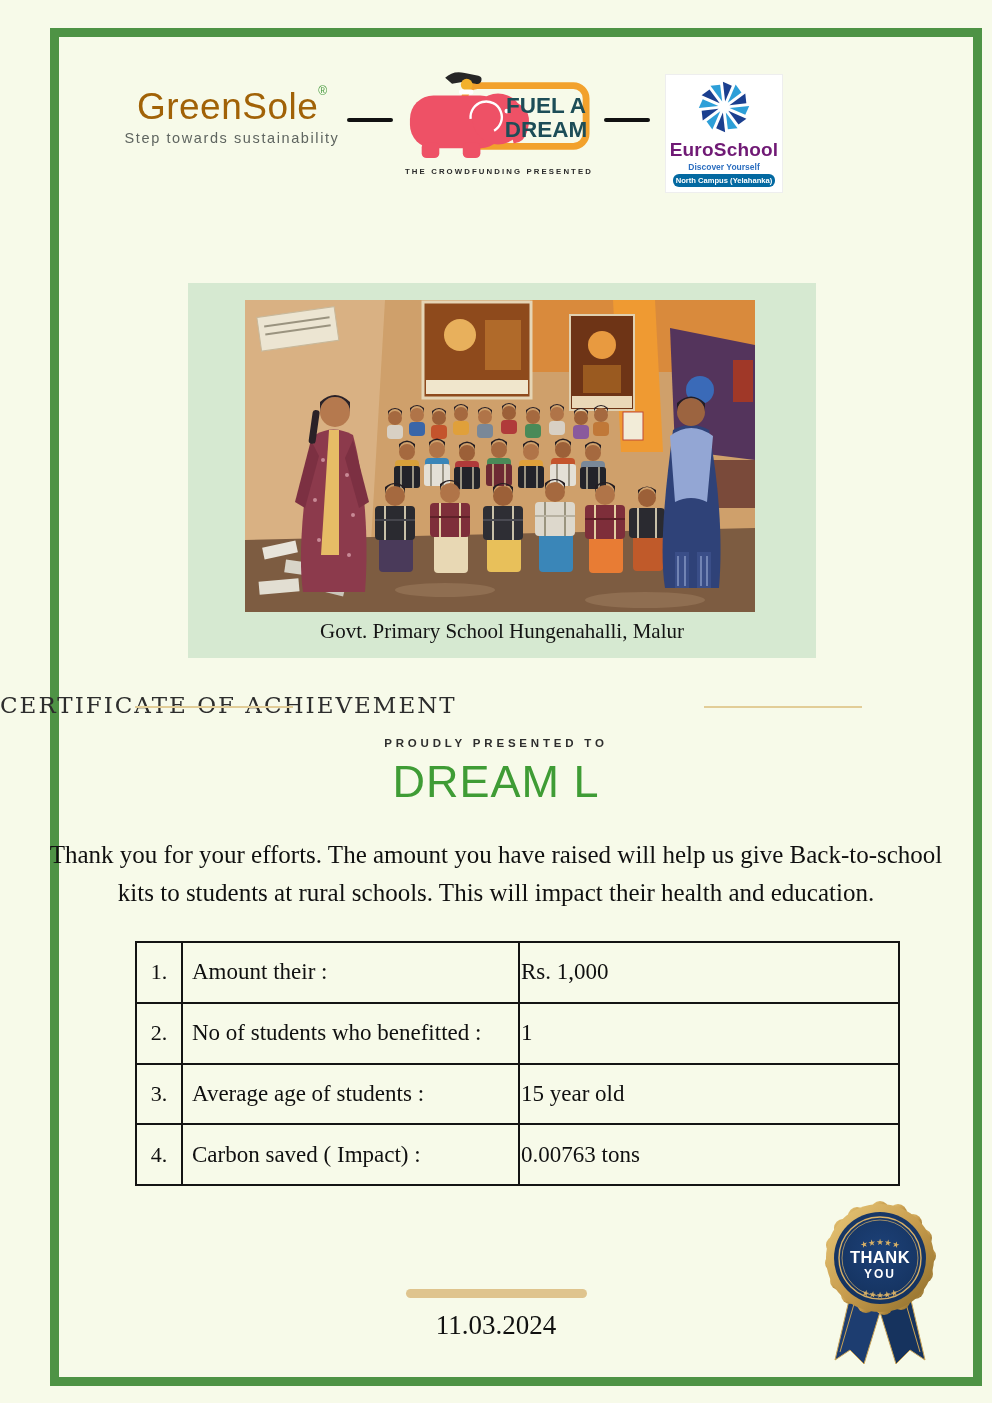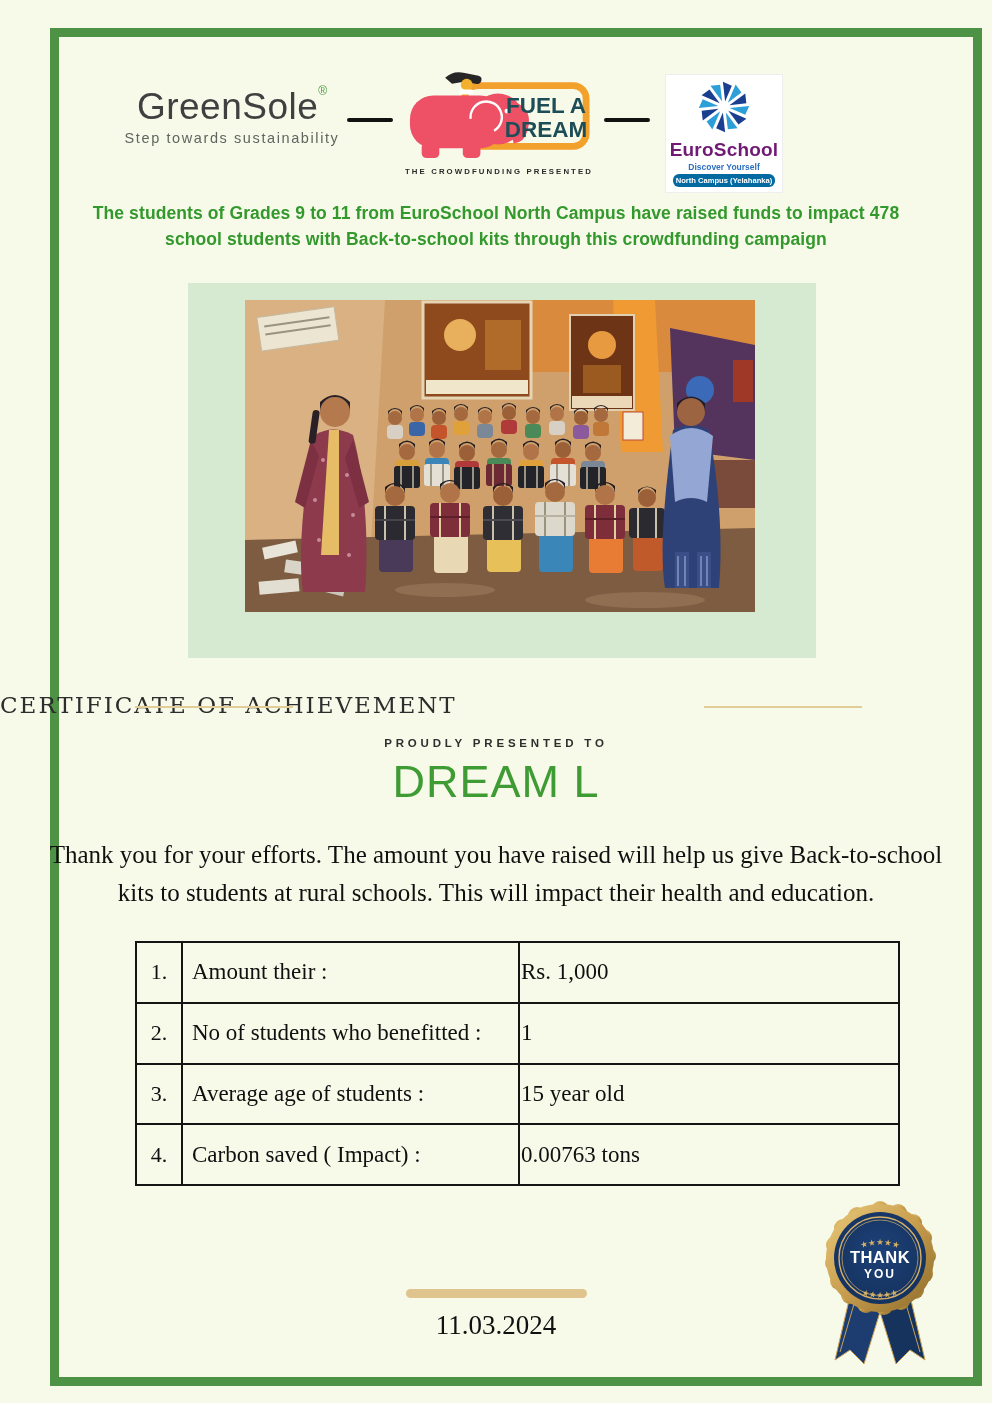--- a/index.html
+++ b/index.html
@@ -8,21 +8,21 @@
     background:#f7fae9;overflow:hidden;
     font-family:"Liberation Sans",sans-serif;
   }
   .frame{
     position:absolute;left:50px;top:28px;width:932px;height:1358px;
     box-sizing:border-box;border:9px solid #4e9345;
   }
   
   .logo-row{position:absolute;left:0;top:70px;width:992px;height:110px;}
   .greensole{position:absolute;left:112px;top:14px;width:240px;text-align:center;}
-  .gs-word{font-size:37px;font-weight:400;color:#404040;letter-spacing:.5px;
+  .gs-word{font-size:37px;font-weight:400;color:#a16207;letter-spacing:.5px;
     font-family:"Liberation Sans",sans-serif;}
   .gs-reg{font-size:12px;vertical-align:24px;color:#4a9c42;}
   .gs-tag{margin-top:2px;font-size:14.5px;color:#5f6560;letter-spacing:1.6px;}
   .logo-dash{position:absolute;top:48px;height:4px;width:46px;background:#111;border-radius:2px;}
   .dash1{left:347px;} .dash2{left:604px;}
   .fuel{position:absolute;left:405px;top:0px;width:188px;text-align:center;}
   .fuel-tag{margin-top:1px;font-size:7.8px;letter-spacing:2.1px;color:#2b2b2b;font-weight:bold;}
   .euro{position:absolute;left:666px;top:5px;width:112px;background:#ffffff;
     padding:4px 2px 5px 2px;text-align:center;box-shadow:0 0 0 1px #eee;}
   .euro-name{font-size:19px;font-weight:bold;color:#701a75;letter-spacing:.2px;}
@@ -122,21 +122,20 @@
           <path d="M2,-10 L14,-38 L-2,-45 Z" fill="#2d9fd8" transform="rotate(330)"></path>
           <circle cx="0" cy="0" r="9" fill="#fff"></circle>
         </g>
       </svg>
       <div class="euro-name">EuroSchool</div>
       <div class="euro-tag">Discover Yourself</div>
       <div class="euro-campus">North Campus (Yelahanka)</div>
     </div>
   </div>
 
-  <div class="headline">The students of Grades 9 to 11 from EuroSchool North Campus have raised funds to impact 478 school students with Back-to-school kits through this crowdfunding campaign</div>
 
   <div class="panel">
     <svg class="photo" viewBox="0 0 510 312" preserveAspectRatio="none">
 
       <rect width="510" height="312" fill="#cfa06b"></rect>
       <polygon points="0,0 140,0 122,312 0,312" fill="#d9b183"></polygon>
       <rect x="285" y="0" width="225" height="72" fill="#d98a3c"></rect>
       <polygon points="368,0 410,0 418,152 376,152" fill="#ef9a32"></polygon>
 
       <g transform="rotate(-8 52 30)">
@@ -364,20 +363,21 @@
         <rect x="430" y="252" width="14" height="36" fill="#3a4e88"></rect>
         <rect x="452" y="252" width="14" height="36" fill="#3a4e88"></rect>
         <line x1="433" y1="256" x2="433" y2="286" stroke="#8a9cc8" stroke-width="1.4"></line>
         <line x1="440" y1="256" x2="440" y2="286" stroke="#8a9cc8" stroke-width="1.4"></line>
         <line x1="456" y1="256" x2="456" y2="286" stroke="#8a9cc8" stroke-width="1.4"></line>
         <line x1="462" y1="256" x2="462" y2="286" stroke="#8a9cc8" stroke-width="1.4"></line>
         <circle cx="446" cy="112" r="14" fill="#9c6440"></circle>
         <path d="M432,112 A14,14 0 0 1 460,112 L460,103 Q446,90 432,103 Z" fill="#241d22"></path>
       </g>
     </svg>
+    <div class="caption">Govt. Primary School Hungenahalli, Malur</div>
   </div>
 
   <div class="cert-title-row">
     <div class="gold-line gl-left"></div>
     <span class="cert-title">CERTIFICATE OF ACHIEVEMENT</span>
     <div class="gold-line gl-right"></div>
   </div>
   <div class="presented">PROUDLY PRESENTED TO</div>
   <div class="recipient">DREAM L</div>
 

